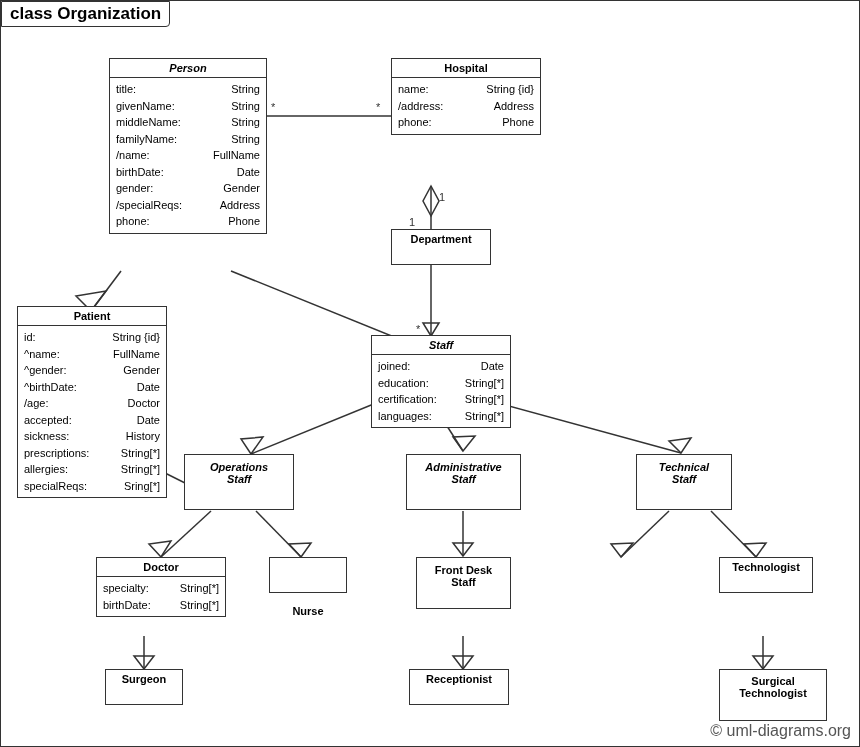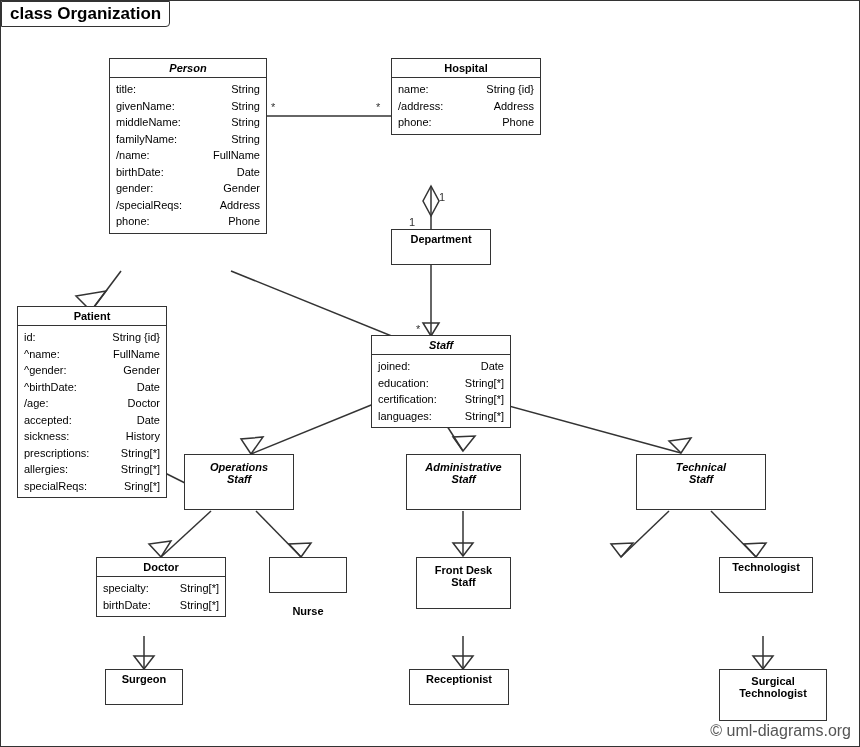--- a/index.html
+++ b/index.html
@@ -273,21 +273,21 @@
   </div>
 
   <div class="uml-box" style="left:183px; top:453px; width:110px; min-height:56px;">
     <div class="box-title" style="border-bottom:none; padding:6px 4px;">Operations<br>Staff</div>
   </div>
 
   <div class="uml-box" style="left:405px; top:453px; width:115px; min-height:56px;">
     <div class="box-title" style="border-bottom:none; padding:6px 4px;">Administrative<br>Staff</div>
   </div>
 
-  <div class="uml-box" style="left:635px; top:453px; width:130px; min-height:56px;">
+  <div class="uml-box" style="left:635px; top:453px; width:96px; min-height:56px;">
     <div class="box-title" style="border-bottom:none; padding:6px 4px;">Technical<br>Staff</div>
   </div>
 
   <div class="uml-box" style="left:95px; top:556px; width:130px;">
     <div class="box-title not-italic">Doctor</div>
     <div class="box-attrs">
       <div class="attr-row">
           <span class="attr-name">specialty:</span>
           <span class="attr-type">String[*]</span>
         </div>

